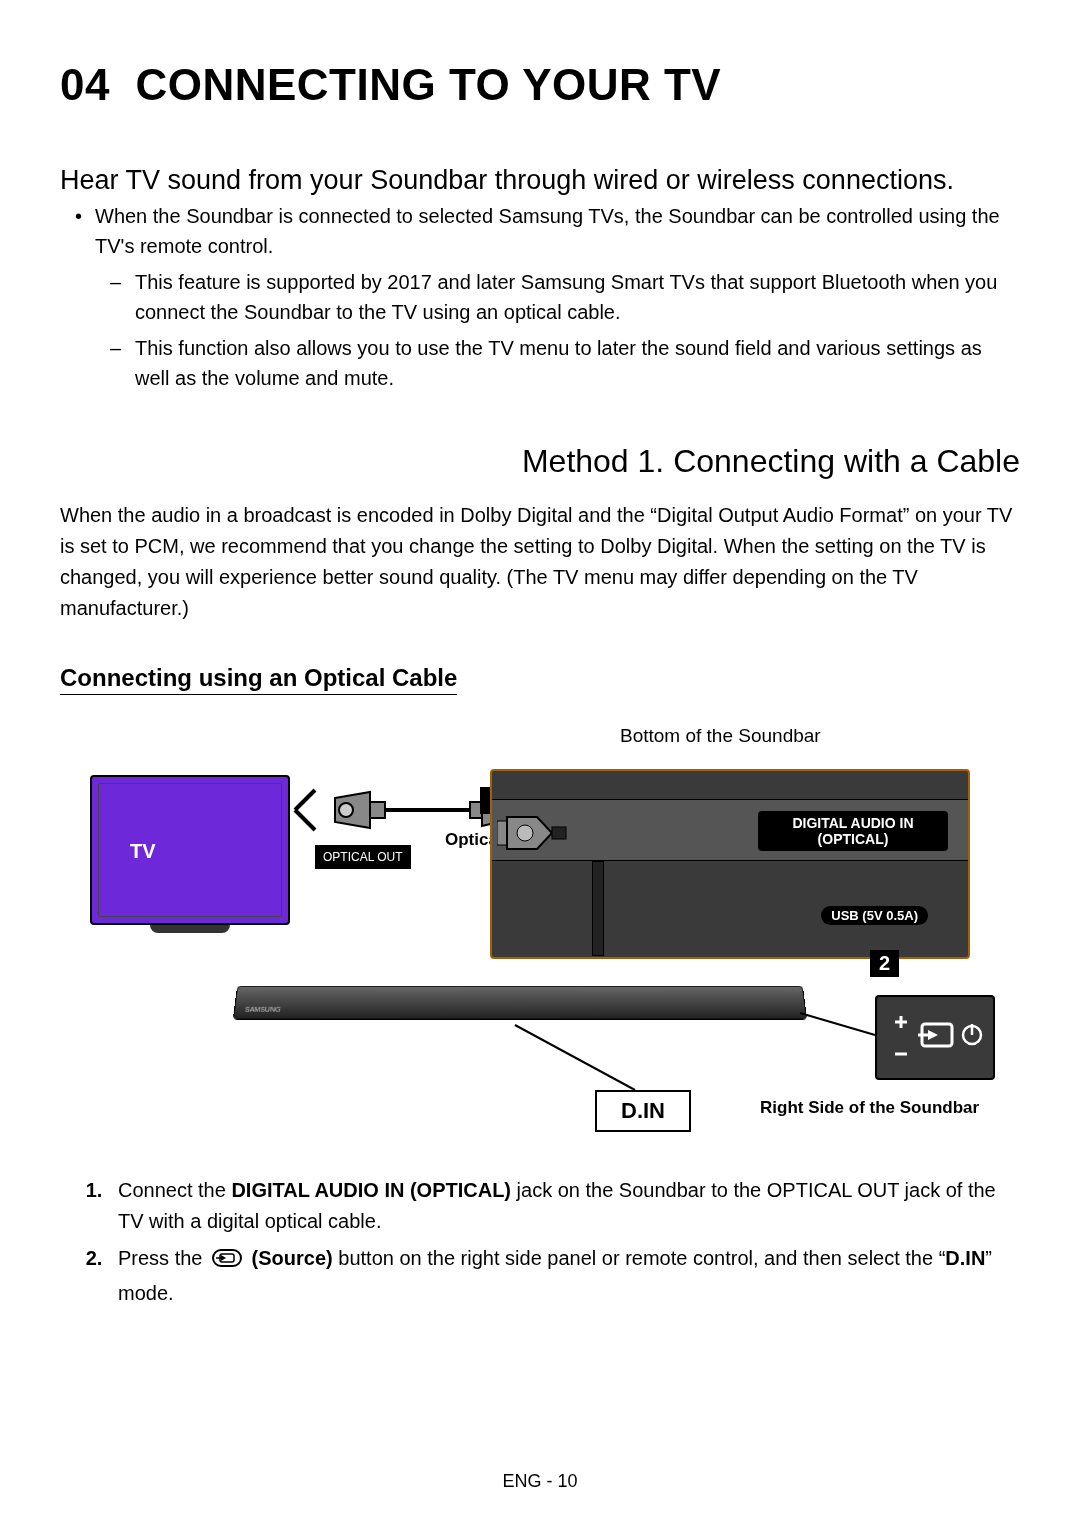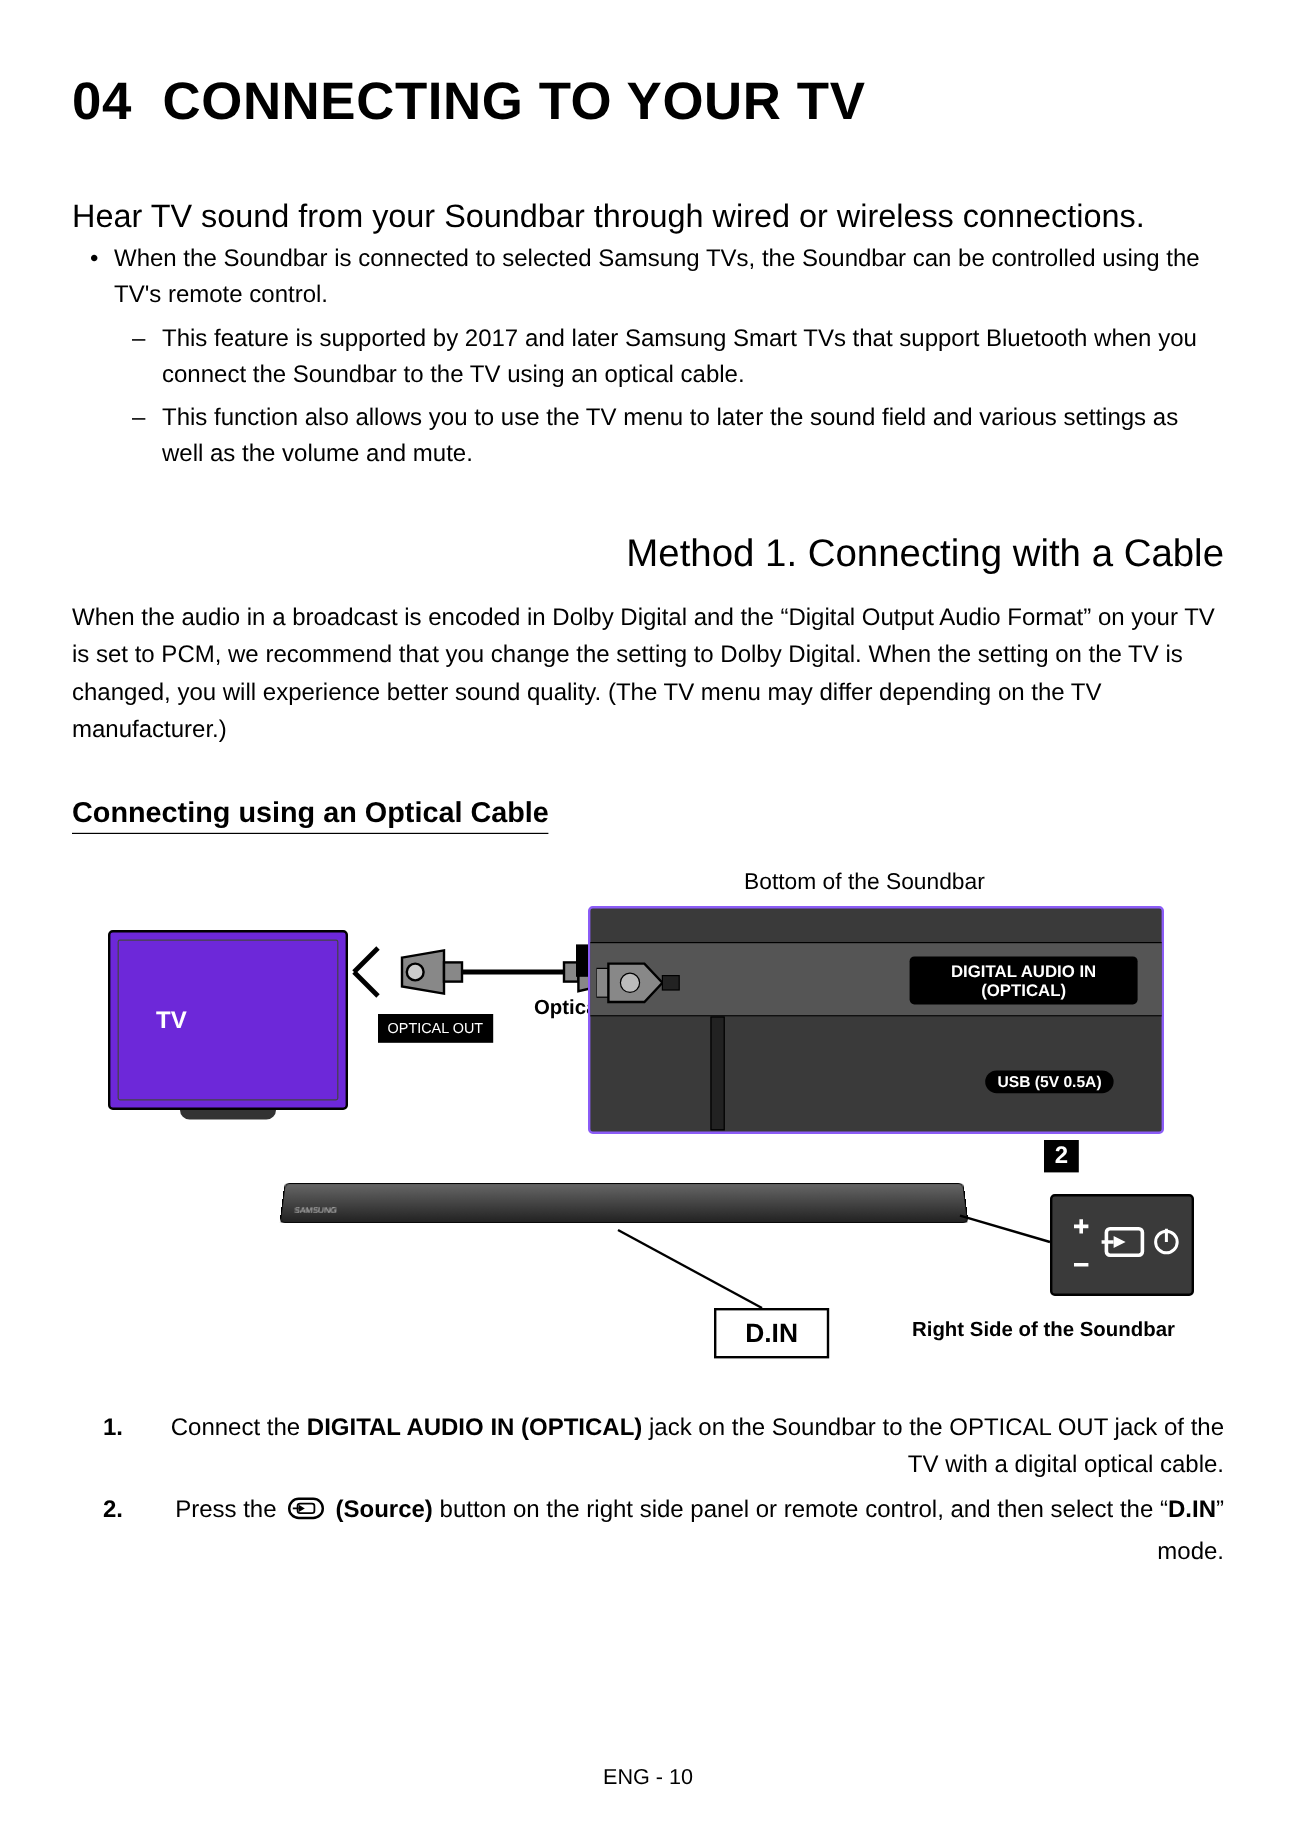--- a/index.html
+++ b/index.html
@@ -113,25 +113,25 @@
     transform: translateX(-50%);
     width: 80px;
     height: 8px;
     background: #333;
     border-radius: 0 0 10px 10px;
   }
   
   .sb-panel {
     position: absolute;
     left: 430px;
-    top: 30px;
+    top: 44px;
     width: 480px;
     height: 190px;
     background: #3a3a3a;
-    border: 2px solid #8b5cf6;
+    border: 2px solid #a16207;
     border-radius: 4px;
   }
   .sb-strip {
     position: absolute;
     left: 0;
     top: 28px;
     width: 100%;
     height: 62px;
     background: #555;
     border-top: 1px solid #000;
@@ -274,21 +274,21 @@
     left: 0;
     top: 0;
     pointer-events: none;
   }
   
   ol.steps {
     font-size: 20px;
     line-height: 1.55;
     padding-left: 48px;
   }
-  ol.steps li { margin-bottom: 6px; padding-left: 10px; text-align: right; }
+  ol.steps li { margin-bottom: 6px; padding-left: 10px; }
   ol.steps li::marker { font-weight: 700; }
   .inline-icon {
     display: inline-block;
     vertical-align: -4px;
     margin: 0 2px;
   }
   .page-num {
     position: absolute;
     bottom: 40px;
     left: 50%;

